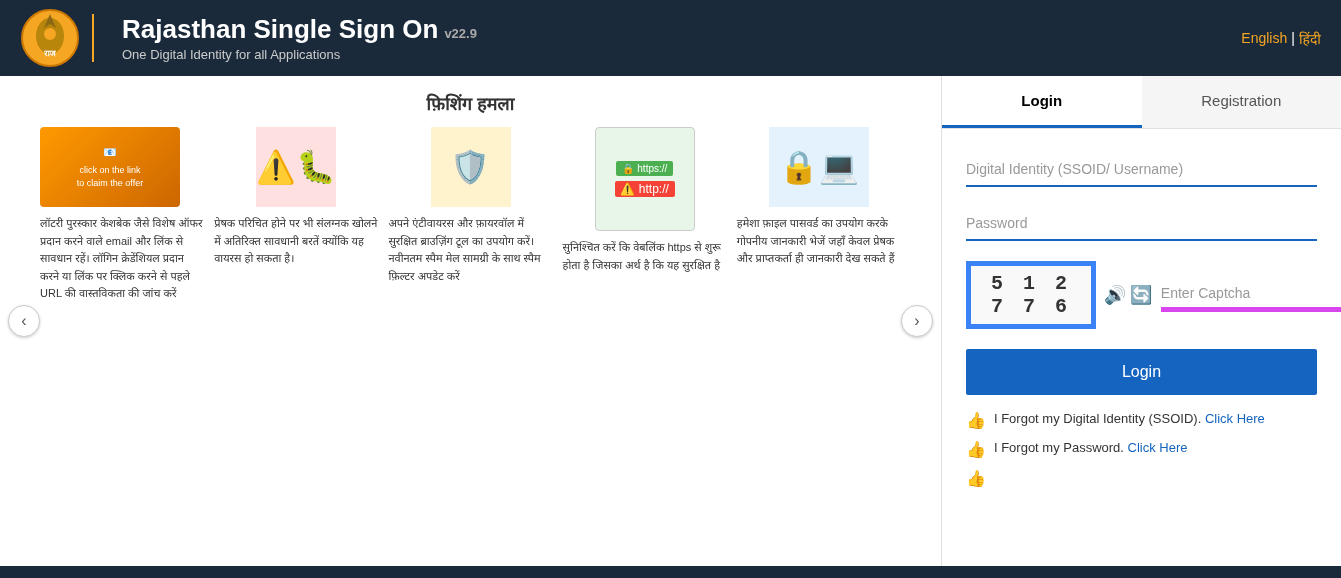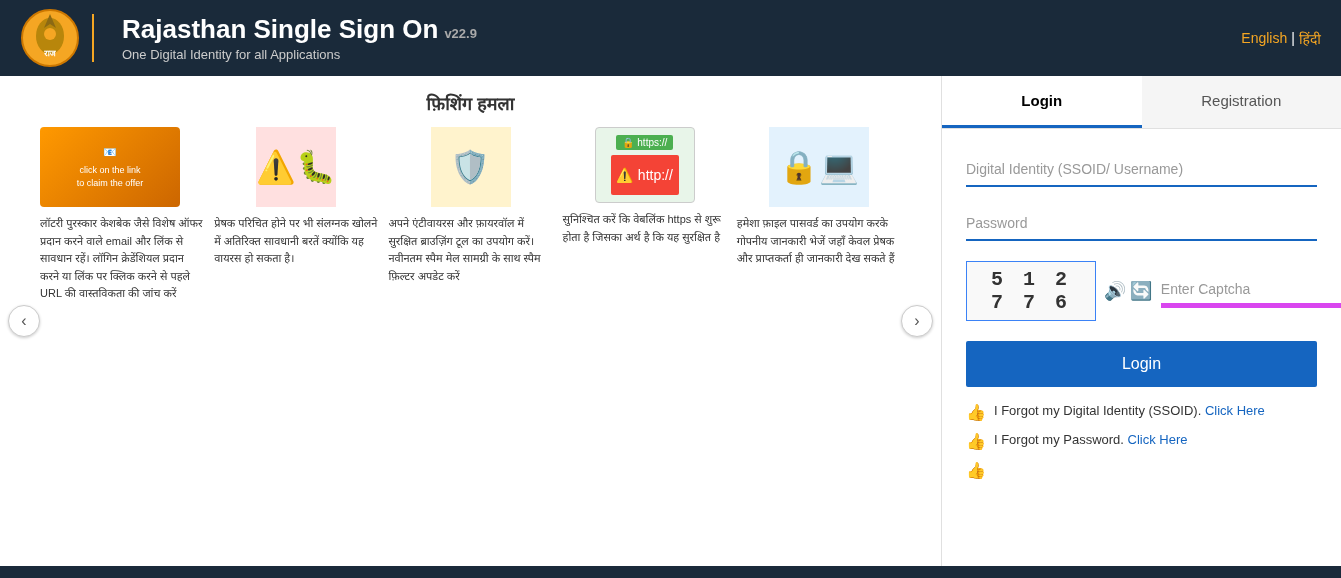--- a/index.html
+++ b/index.html
@@ -152,21 +152,21 @@
       display: flex;
       align-items: center;
       justify-content: center;
       font-size: 32px;
       margin: 0 auto;
     }
 
     .img-https {
       background: #e8f5e9;
       width: 100px;
-      height: 76px;
+      height: 104px;
       display: flex;
       flex-direction: column;
       align-items: center;
       justify-content: center;
       font-size: 10px;
       gap: 2px;
       margin: 0 auto;
     }
 
     .img-lock {
@@ -240,21 +240,21 @@
     }
 
     .captcha-row {
       display: flex;
       align-items: center;
       gap: 8px;
       margin-bottom: 20px;
     }
     .captcha-img {
       background: #f9f9f9;
-      border: 1px solid #3b82f6;
+      border: 5px solid #3b82f6;
       padding: 6px 10px;
       font-size: 20px;
       font-weight: bold;
       letter-spacing: 4px;
       color: #333;
       font-family: 'Courier New', monospace;
       min-width: 130px;
       text-align: center;
     }
     .captcha-icons {
@@ -381,21 +381,21 @@
       </div>
 
       <div class="carousel-item">
         <div class="img-shield">🛡️</div>
         <div class="carousel-item-text" style="margin-top:8px;font-size:11px;line-height:1.6;">अपने एंटीवायरस और फ़ायरवॉल में सुरक्षित ब्राउज़िंग टूल का उपयोग करें। नवीनतम स्पैम मेल सामग्री के साथ स्पैम फ़िल्टर अपडेट करें</div>
       </div>
 
       <div class="carousel-item">
         <div class="img-https" style="border: 1px solid #ccc; border-radius:4px; padding:4px;">
           <div style="background:#4caf50;color:white;padding:2px 6px;border-radius:2px;font-size:10px;">🔒 https://</div>
-          <div style="background:#f44336;color:white;padding:12px 6px;border-radius:2px;font-size:14px;margin-top:3px;">⚠️ http://</div>
+          <div style="background:#f44336;color:white;padding:1px 6px;border-radius:2px;font-size:12px;margin-top:3px;">⚠️ http://</div>
         </div>
         <div class="carousel-item-text" style="margin-top:8px;font-size:11px;line-height:1.6;">सुनिश्चित करें कि वेबलिंक https से शुरू होता है जिसका अर्थ है कि यह सुरक्षित है</div>
       </div>
 
       <div class="carousel-item">
         <div class="img-lock">🔒💻</div>
         <div class="carousel-item-text" style="margin-top:8px;font-size:11px;line-height:1.6;">हमेशा फ़ाइल पासवर्ड का उपयोग करके गोपनीय जानकारी भेजें जहाँ केवल प्रेषक और प्राप्तकर्ता ही जानकारी देख सकते हैं</div>
       </div>
     </div>
 

